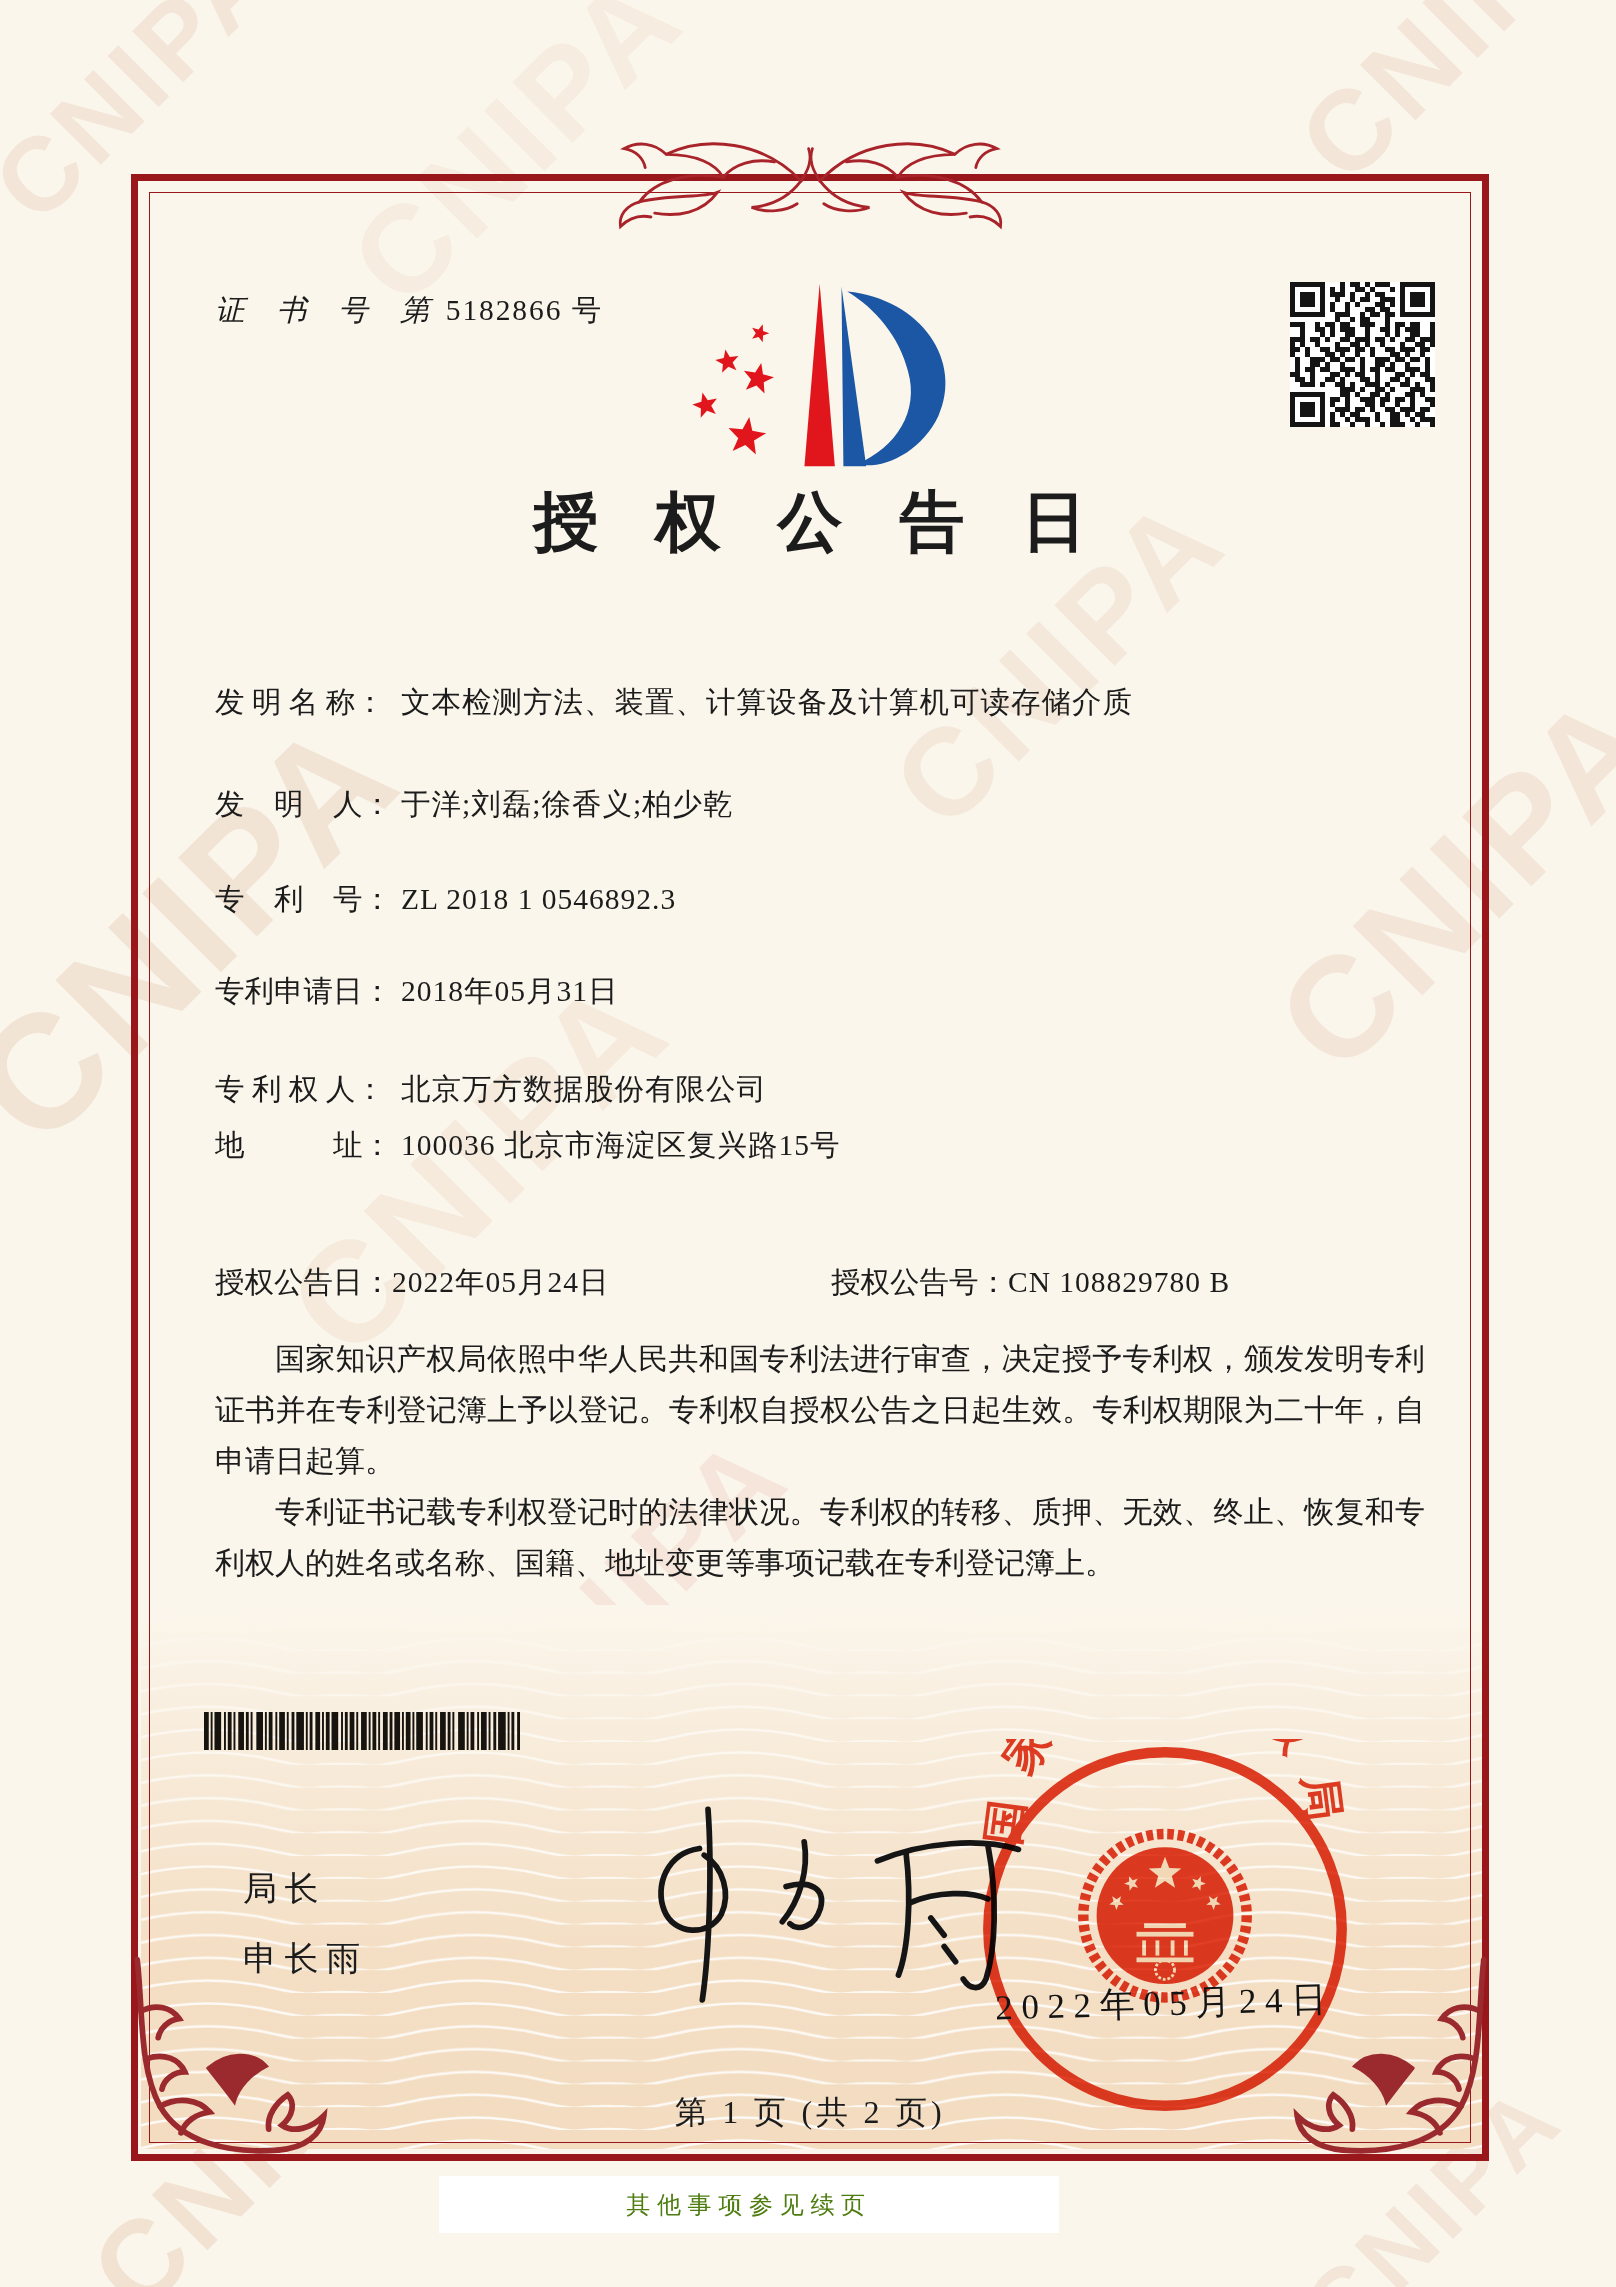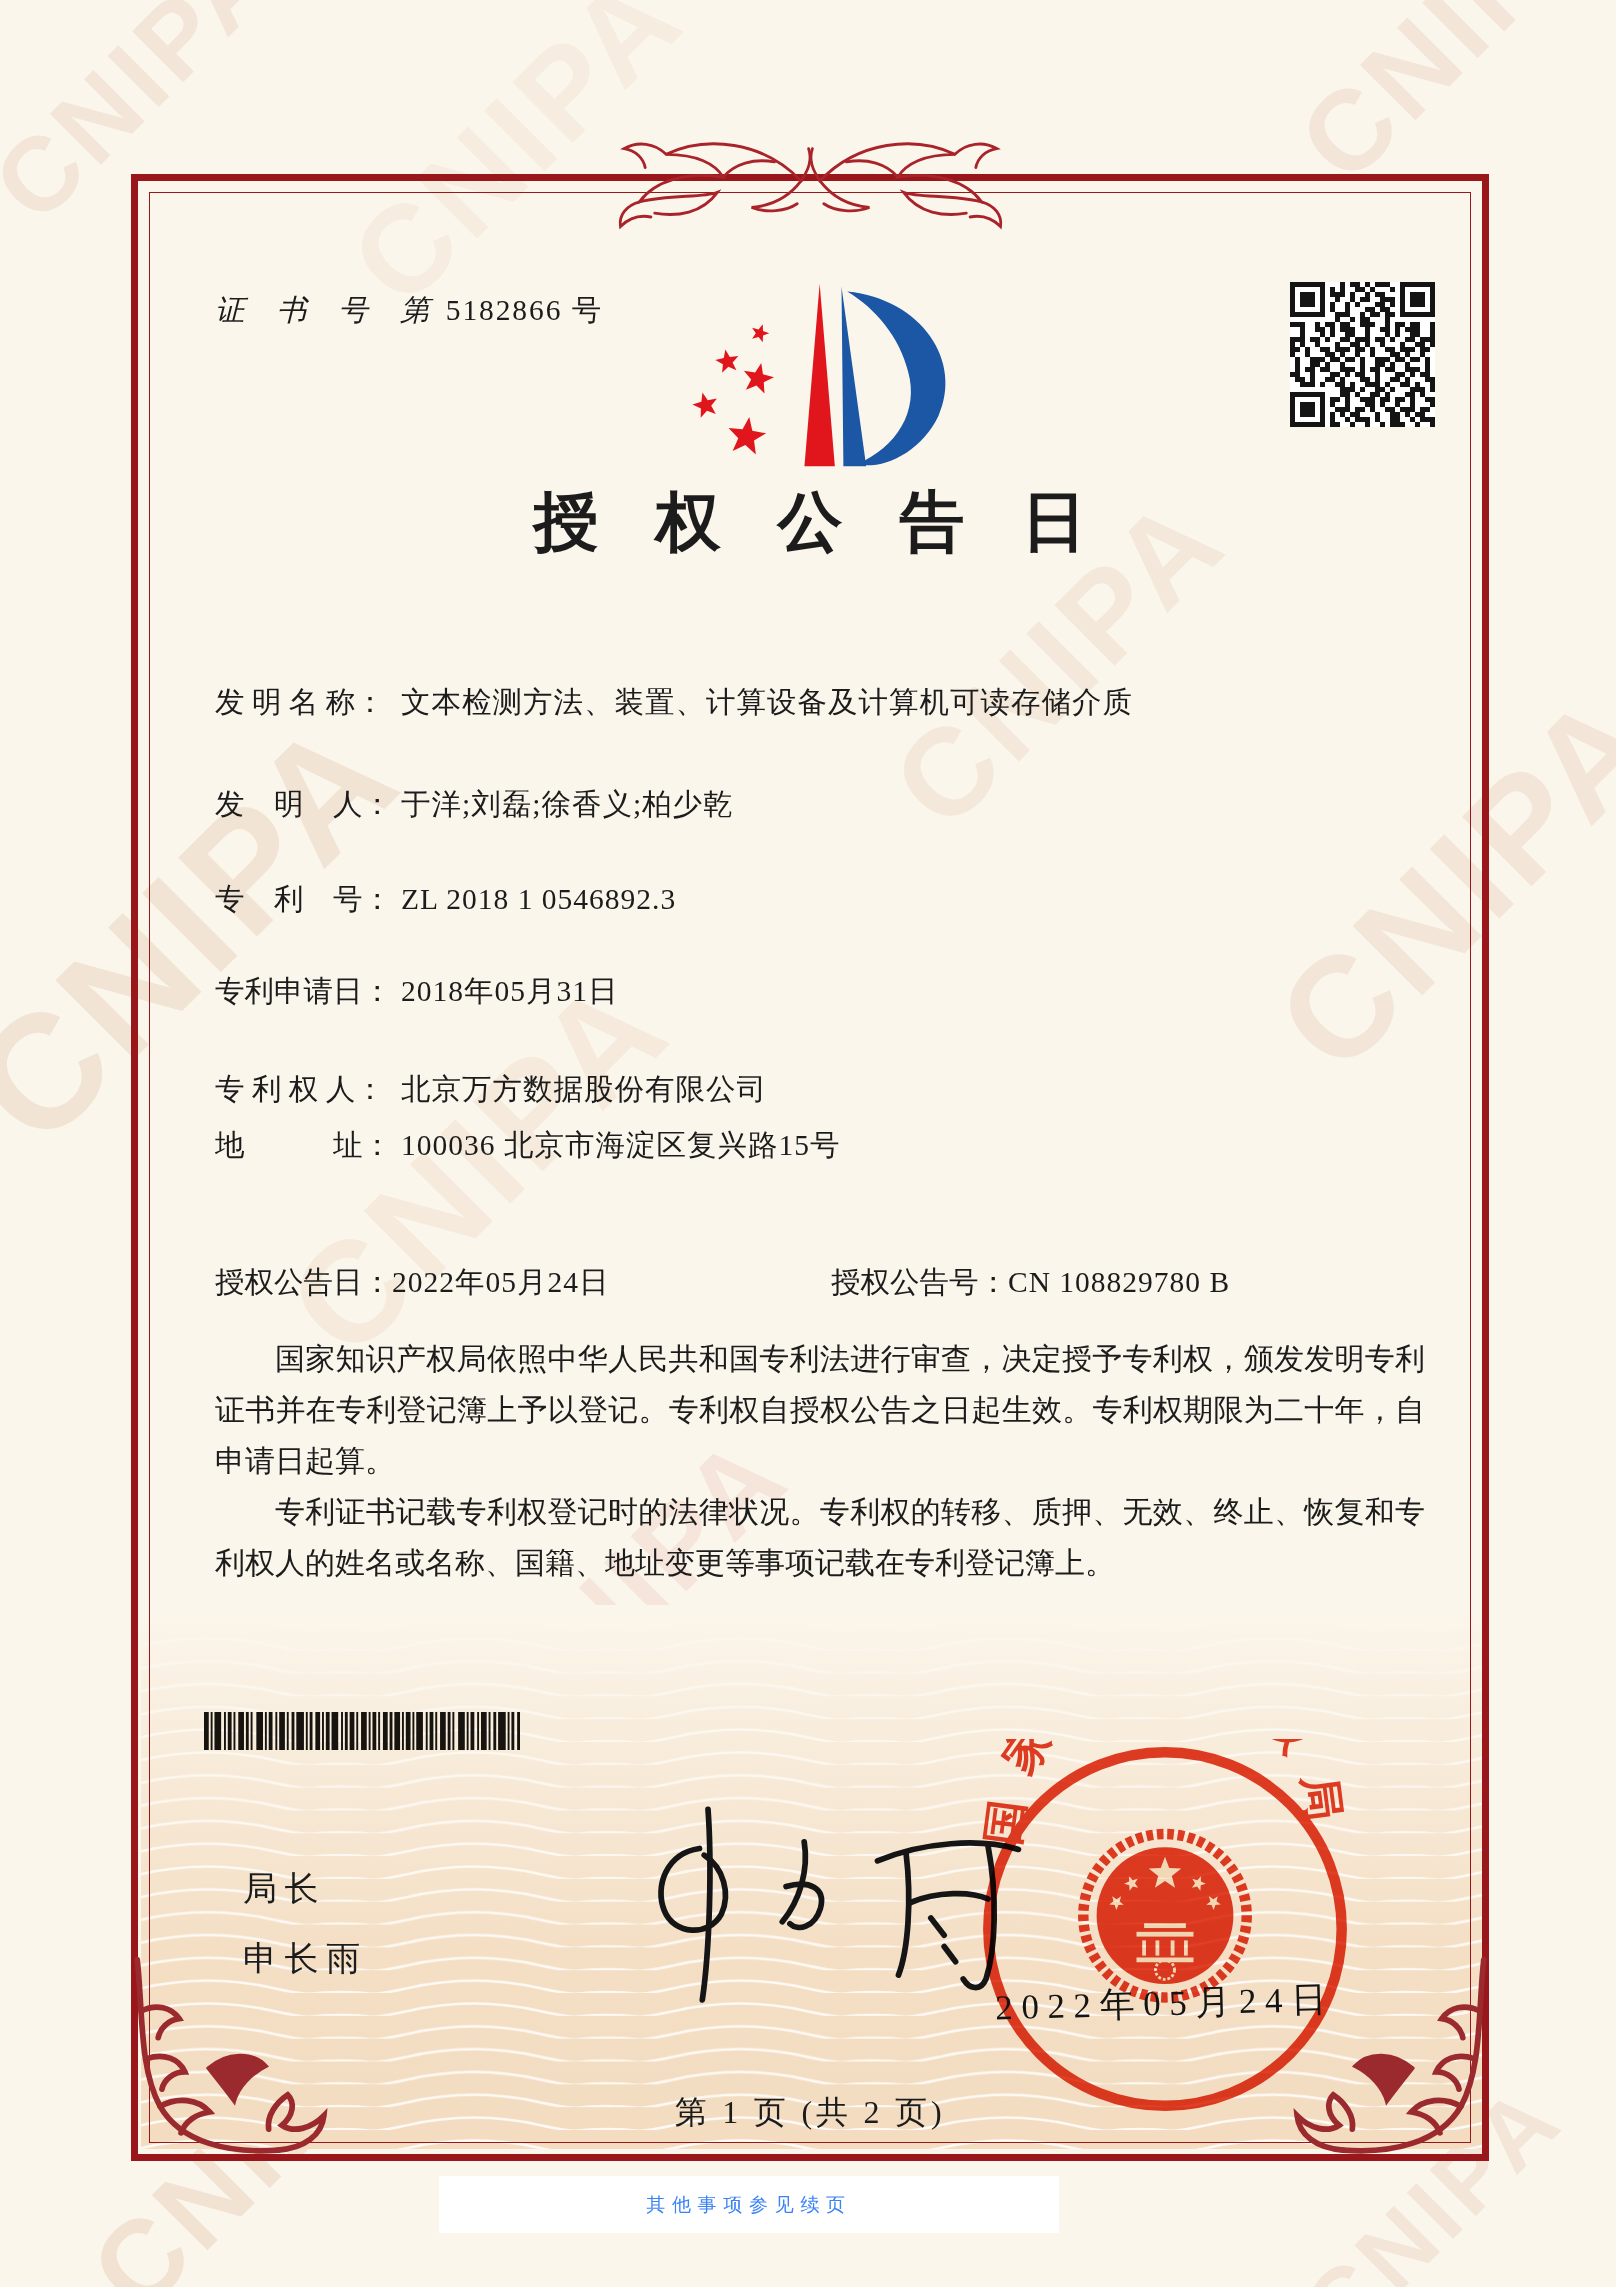--- a/index.html
+++ b/index.html
@@ -50,21 +50,21 @@
     font-family:"Liberation Sans","DejaVu Sans",sans-serif;font-weight:500;letter-spacing:7.6px;z-index:5;}
   .sig-script{position:absolute;left:609px;top:1796px;width:438px;height:224px;z-index:6;}
   .seal{position:absolute;left:975px;top:1739px;width:380px;height:380px;z-index:6;
     mix-blend-mode:multiply;opacity:.97;}
   .seal-date{position:absolute;left:975px;top:1980px;width:380px;text-align:center;
     font-size:35px;color:#141414;letter-spacing:8.6px;z-index:7;transform:rotate(-1.5deg);}
   .page-footer{position:absolute;left:131px;top:2091px;width:1358px;text-align:center;
     font-size:32px;letter-spacing:3.8px;z-index:5;}
   .cont-strip{position:absolute;left:439px;top:2176px;width:620px;height:57px;background:#ffffff;
     display:flex;align-items:center;justify-content:center;z-index:5;}
-  .cont-strip span{font-size:19px;letter-spacing:6.7px;color:#3b82f6;}
+  .cont-strip span{font-size:24px;letter-spacing:6.7px;color:#4d7c0f;}
 </style>
 </head>
 <body>
 
 <div id="page">
 
   <div class="wm" style="left:-38px;top:19px;font-size:105px;">CNIPA</div>
   <div class="wm" style="left:314px;top:67px;font-size:124px;color:rgba(206,152,112,0.10);">CNIPA</div>
   <div class="wm" style="left:1265px;top:-38px;font-size:114px;">CNIPA</div>
   <div class="wm" style="left:856px;top:590px;font-size:124px;color:rgba(206,152,112,0.14);">CNIPA</div>

